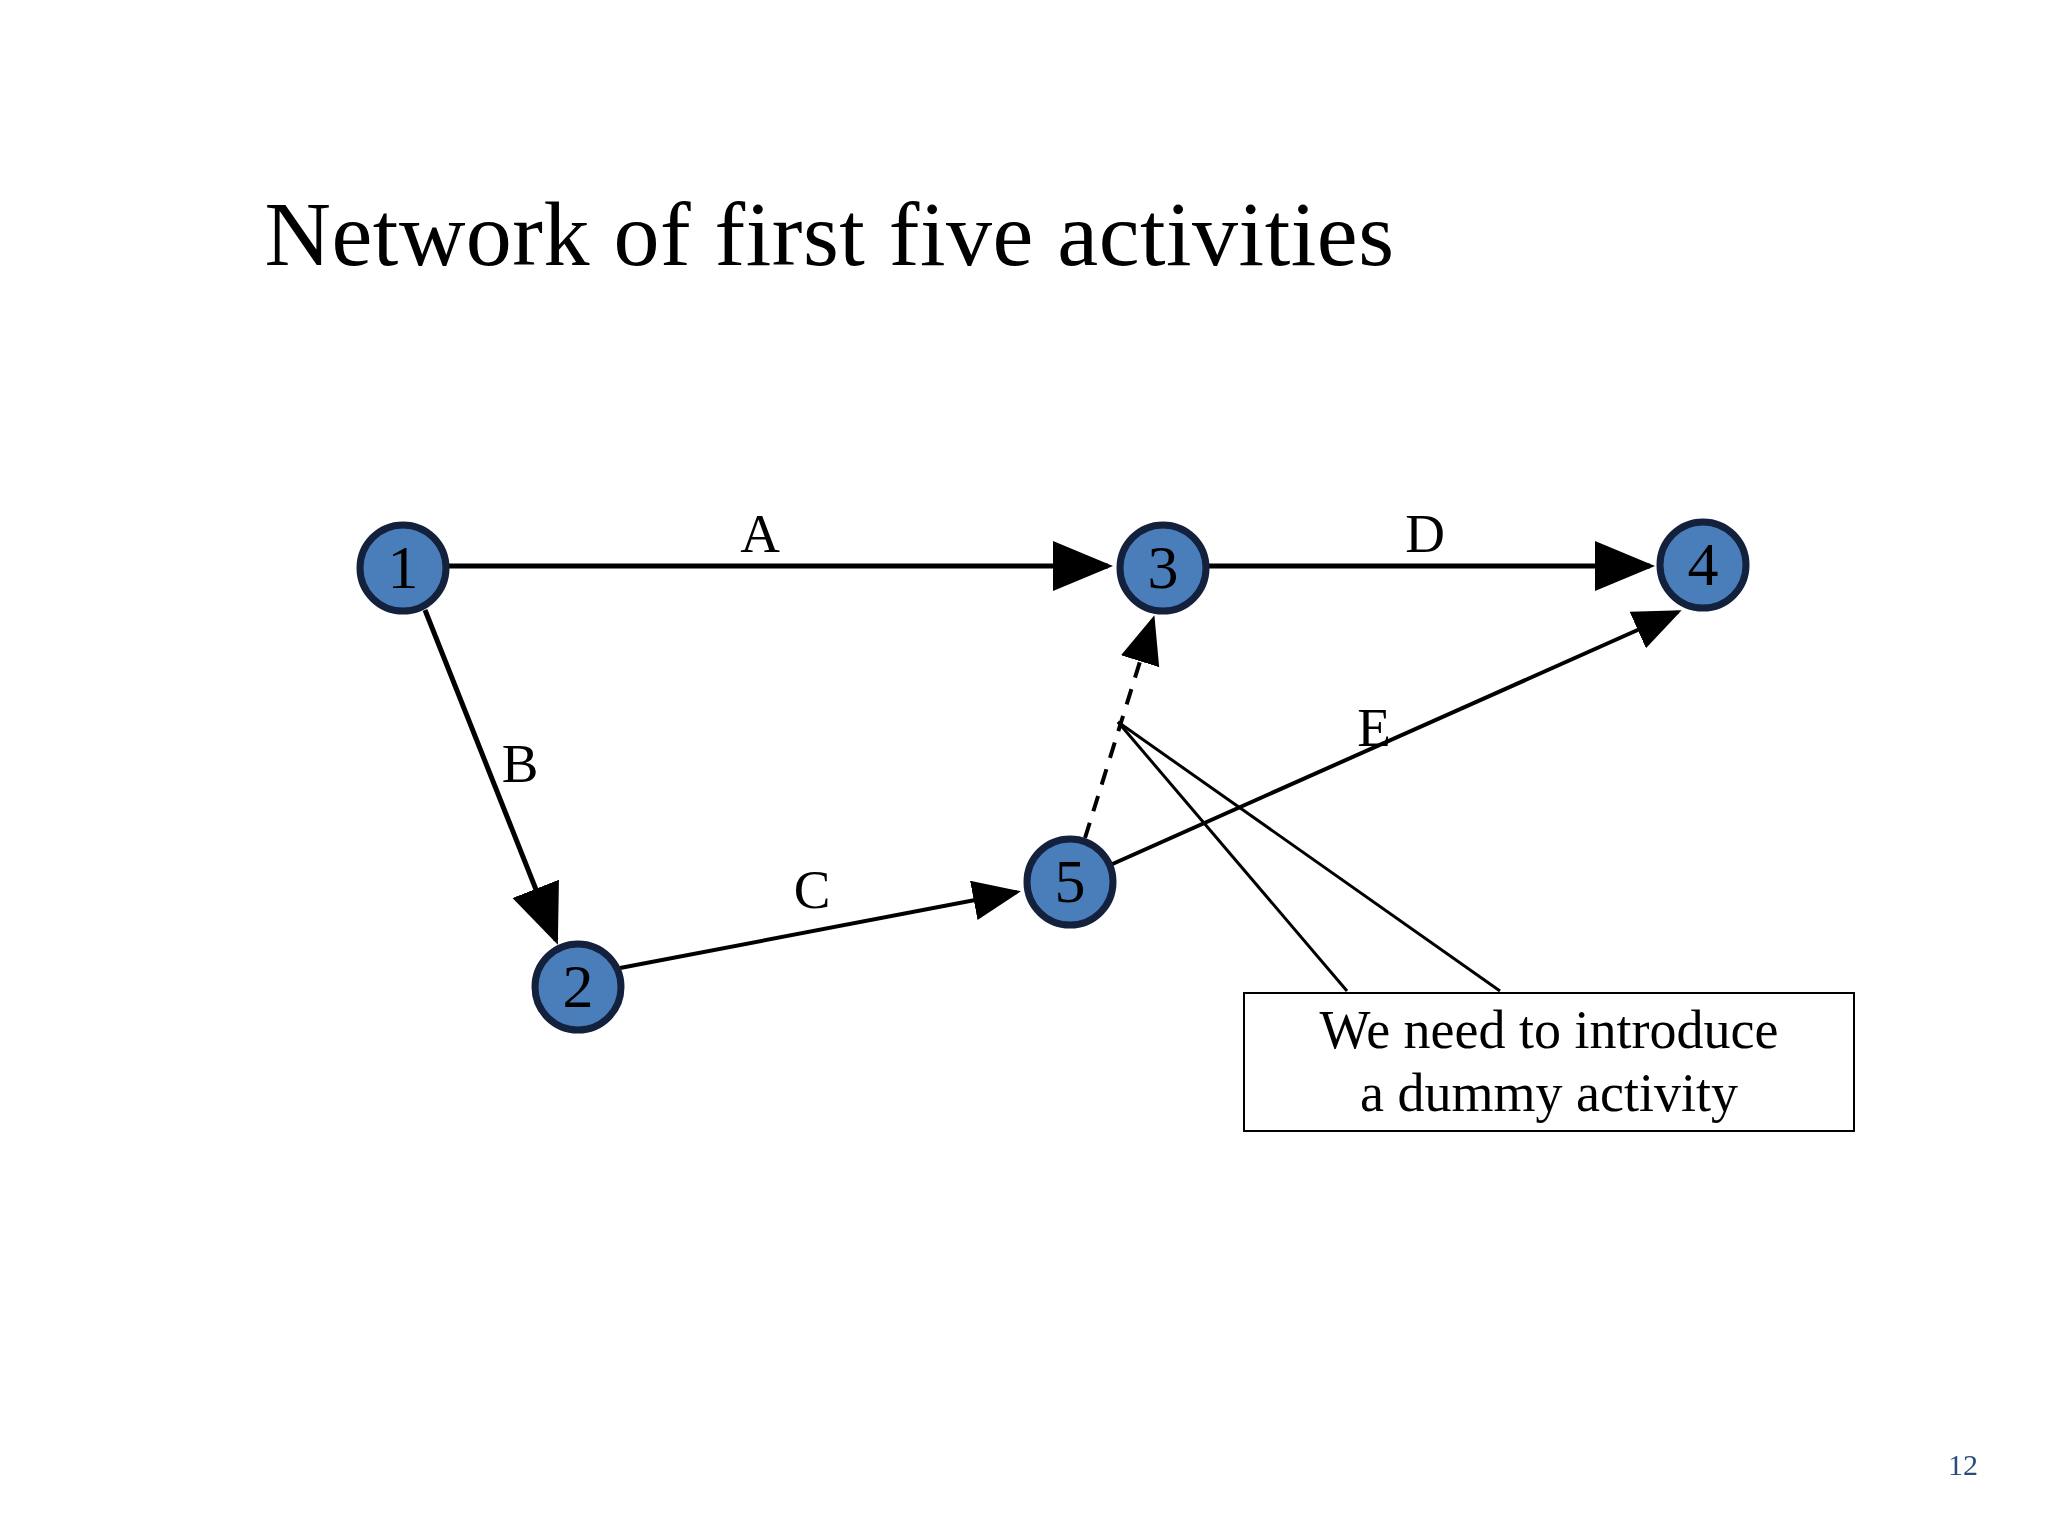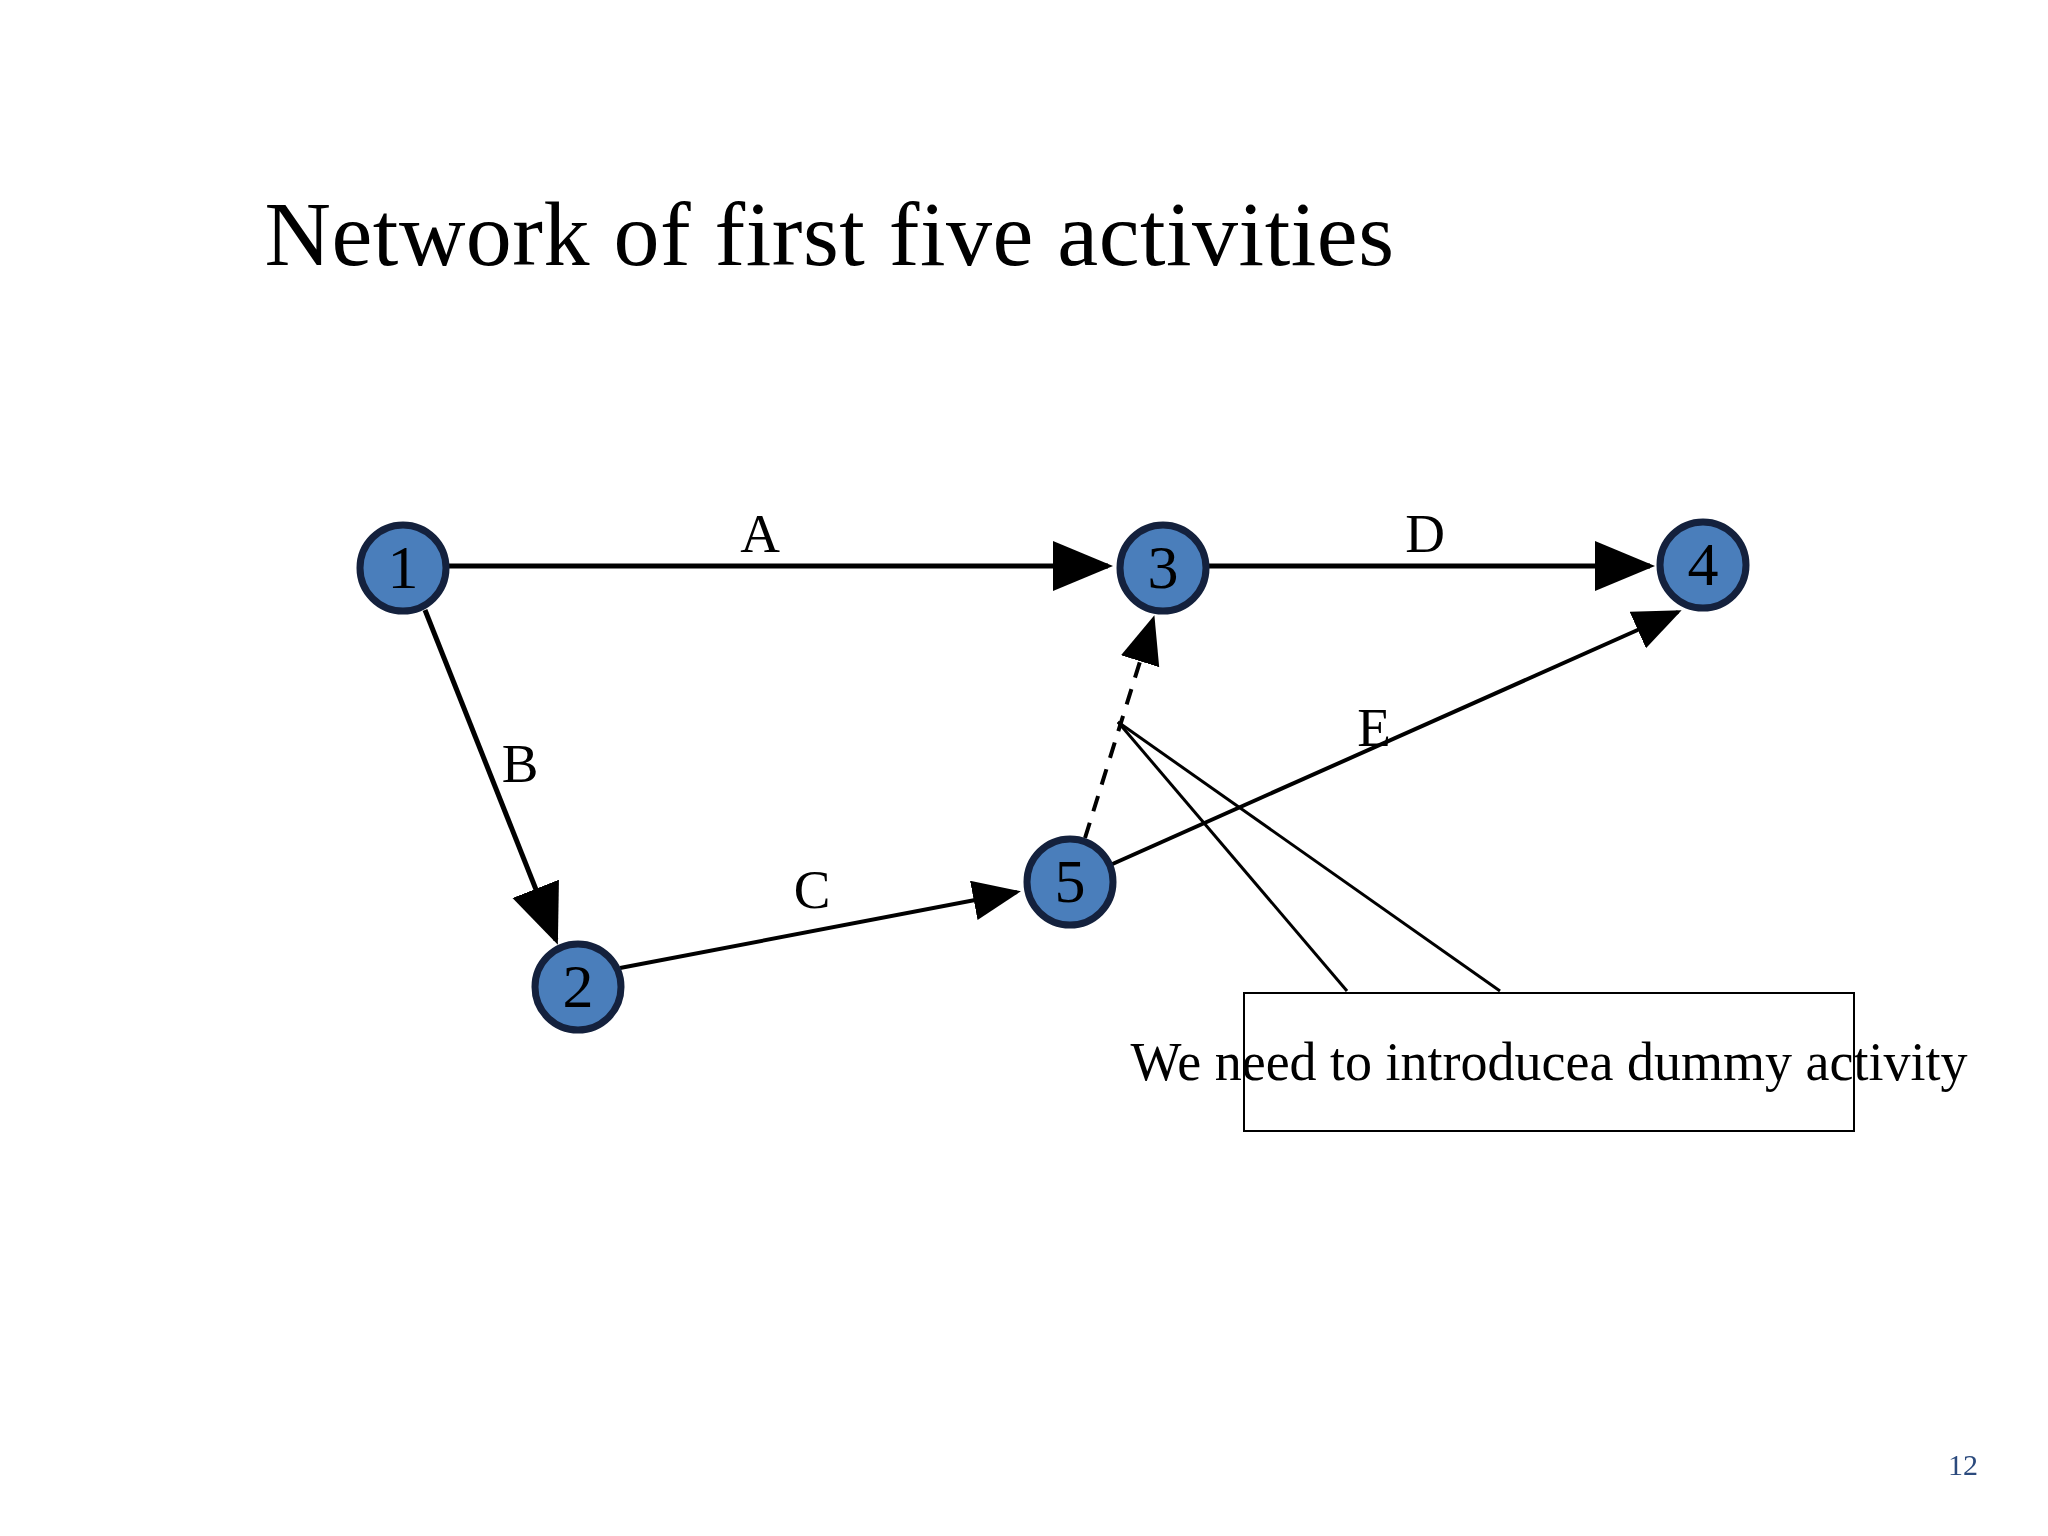--- a/index.html
+++ b/index.html
@@ -67,21 +67,21 @@
   #callout-box {
     position: absolute;
     left: 1243px;
     top: 992px;
     width: 612px;
     height: 140px;
     border: 2px solid #000000;
     background: #ffffff;
     box-sizing: border-box;
     display: flex;
-    flex-direction: row;
+    flex-direction: column;
     align-items: center;
     justify-content: center;
   }
   #callout-box .cl {
     font-family: "Liberation Serif", "DejaVu Serif", serif;
     font-size: 54px;
     line-height: 1.16;
     color: #000000;
     white-space: nowrap;
   }

